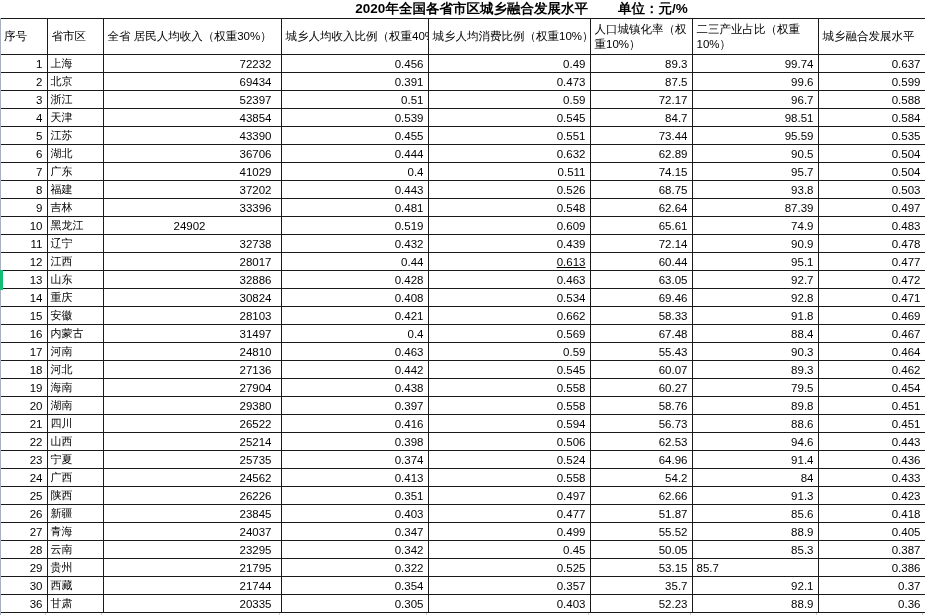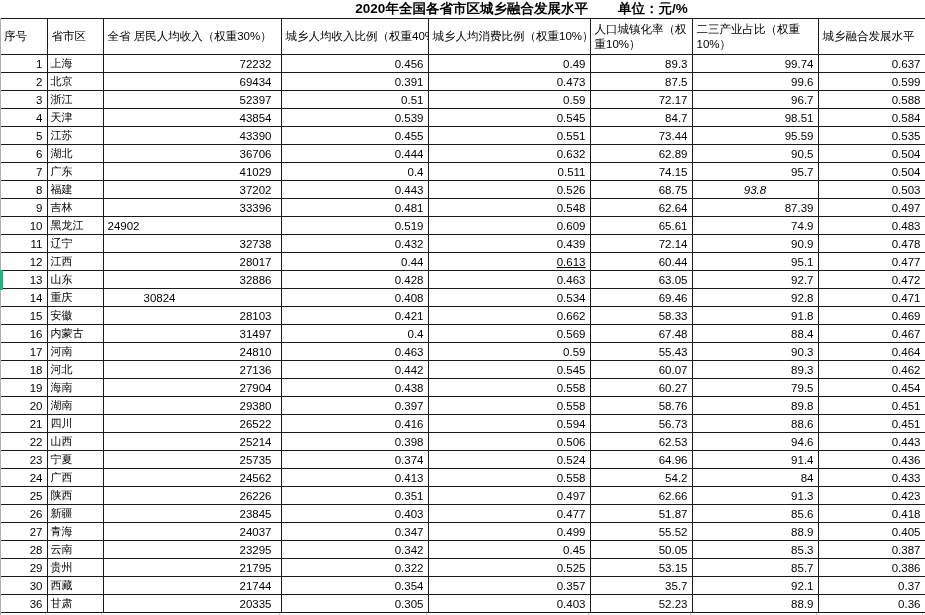--- a/index.html
+++ b/index.html
@@ -142,37 +142,37 @@
           <td class="c6" style="text-align: right;">95.7</td>
           <td class="c7" style="text-align: right;">0.504</td>
         </tr>
         <tr>
           <td class="c0" style="text-align: right;">8</td>
           <td class="c1" style="text-align: left;">福建</td>
           <td class="c2" style="text-align: right;">37202</td>
           <td class="c3" style="text-align: right;">0.443</td>
           <td class="c4" style="text-align: right;">0.526</td>
           <td class="c5" style="text-align: right;">68.75</td>
-          <td class="c6" style="text-align: center; font-style: italic;">93.8</td>
+          <td class="c6" style="text-align: right;">93.8</td>
           <td class="c7" style="text-align: right;">0.503</td>
         </tr>
         <tr>
           <td class="c0" style="text-align: right;">9</td>
           <td class="c1" style="text-align: left;">吉林</td>
           <td class="c2" style="text-align: right;">33396</td>
           <td class="c3" style="text-align: right;">0.481</td>
           <td class="c4" style="text-align: right;">0.548</td>
           <td class="c5" style="text-align: right;">62.64</td>
           <td class="c6" style="text-align: right;">87.39</td>
           <td class="c7" style="text-align: right;">0.497</td>
         </tr>
         <tr>
           <td class="c0" style="text-align: right;">10</td>
           <td class="c1" style="text-align: left;">黑龙江</td>
-          <td class="c2" style="text-align: left;">24902</td>
+          <td class="c2" style="text-align: center;">24902</td>
           <td class="c3" style="text-align: right;">0.519</td>
           <td class="c4" style="text-align: right;">0.609</td>
           <td class="c5" style="text-align: right;">65.61</td>
           <td class="c6" style="text-align: right;">74.9</td>
           <td class="c7" style="text-align: right;">0.483</td>
         </tr>
         <tr>
           <td class="c0" style="text-align: right; margin-left: 31px;">11</td>
           <td class="c1" style="text-align: left;">辽宁</td>
           <td class="c2" style="text-align: right;">32738</td>
@@ -198,21 +198,21 @@
           <td class="c2" style="text-align: right;">32886</td>
           <td class="c3" style="text-align: right;">0.428</td>
           <td class="c4" style="text-align: right;">0.463</td>
           <td class="c5" style="text-align: right;">63.05</td>
           <td class="c6" style="text-align: right;">92.7</td>
           <td class="c7" style="text-align: right;">0.472</td>
         </tr>
         <tr>
           <td class="c0" style="text-align: right;">14</td>
           <td class="c1" style="text-align: left;">重庆</td>
-          <td class="c2" style=" padding-left: 40px;">30824</td>
+          <td class="c2" style="text-align: right; padding-left: 40px;">30824</td>
           <td class="c3" style="text-align: right;">0.408</td>
           <td class="c4" style="text-align: right;">0.534</td>
           <td class="c5" style="text-align: right;">69.46</td>
           <td class="c6" style="text-align: right;">92.8</td>
           <td class="c7" style="text-align: right;">0.471</td>
         </tr>
         <tr>
           <td class="c0" style="text-align: right;">15</td>
           <td class="c1" style="text-align: left;">安徽</td>
           <td class="c2" style="text-align: right;">28103</td>
@@ -352,21 +352,21 @@
           <td class="c6" style="text-align: right;">85.3</td>
           <td class="c7" style="text-align: right;">0.387</td>
         </tr>
         <tr>
           <td class="c0" style="text-align: right;">29</td>
           <td class="c1" style="text-align: left;">贵州</td>
           <td class="c2" style="text-align: right;">21795</td>
           <td class="c3" style="text-align: right;">0.322</td>
           <td class="c4" style="text-align: right;">0.525</td>
           <td class="c5" style="text-align: right;">53.15</td>
-          <td class="c6" style="text-align: right; margin-left: 24px;">85.7</td>
+          <td class="c6" style=" margin-left: 24px;">85.7</td>
           <td class="c7" style="text-align: right;">0.386</td>
         </tr>
         <tr>
           <td class="c0" style="text-align: right;">30</td>
           <td class="c1" style="text-align: left;">西藏</td>
           <td class="c2" style="text-align: right;">21744</td>
           <td class="c3" style="text-align: right;">0.354</td>
           <td class="c4" style="text-align: right;">0.357</td>
           <td class="c5" style="text-align: right;">35.7</td>
           <td class="c6" style="text-align: right;">92.1</td>

